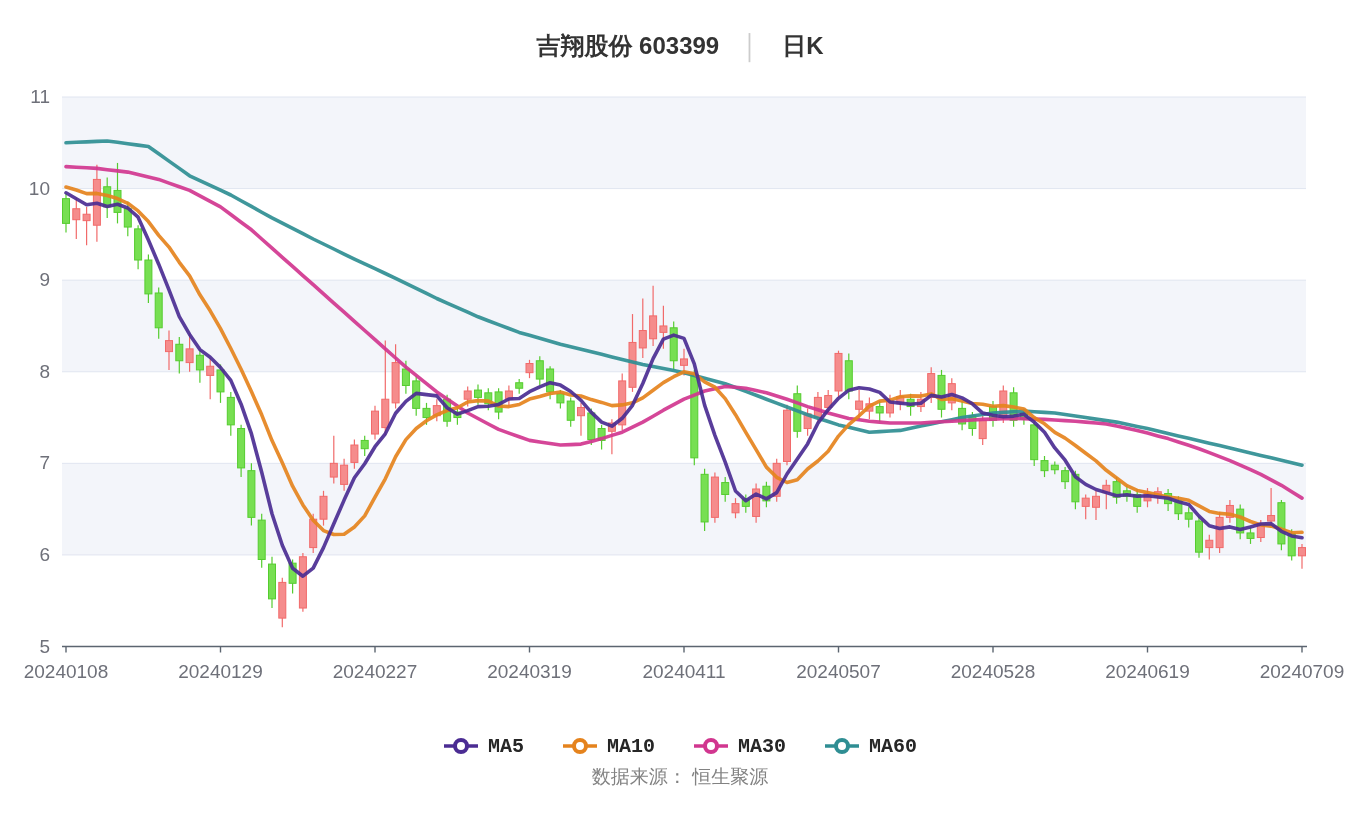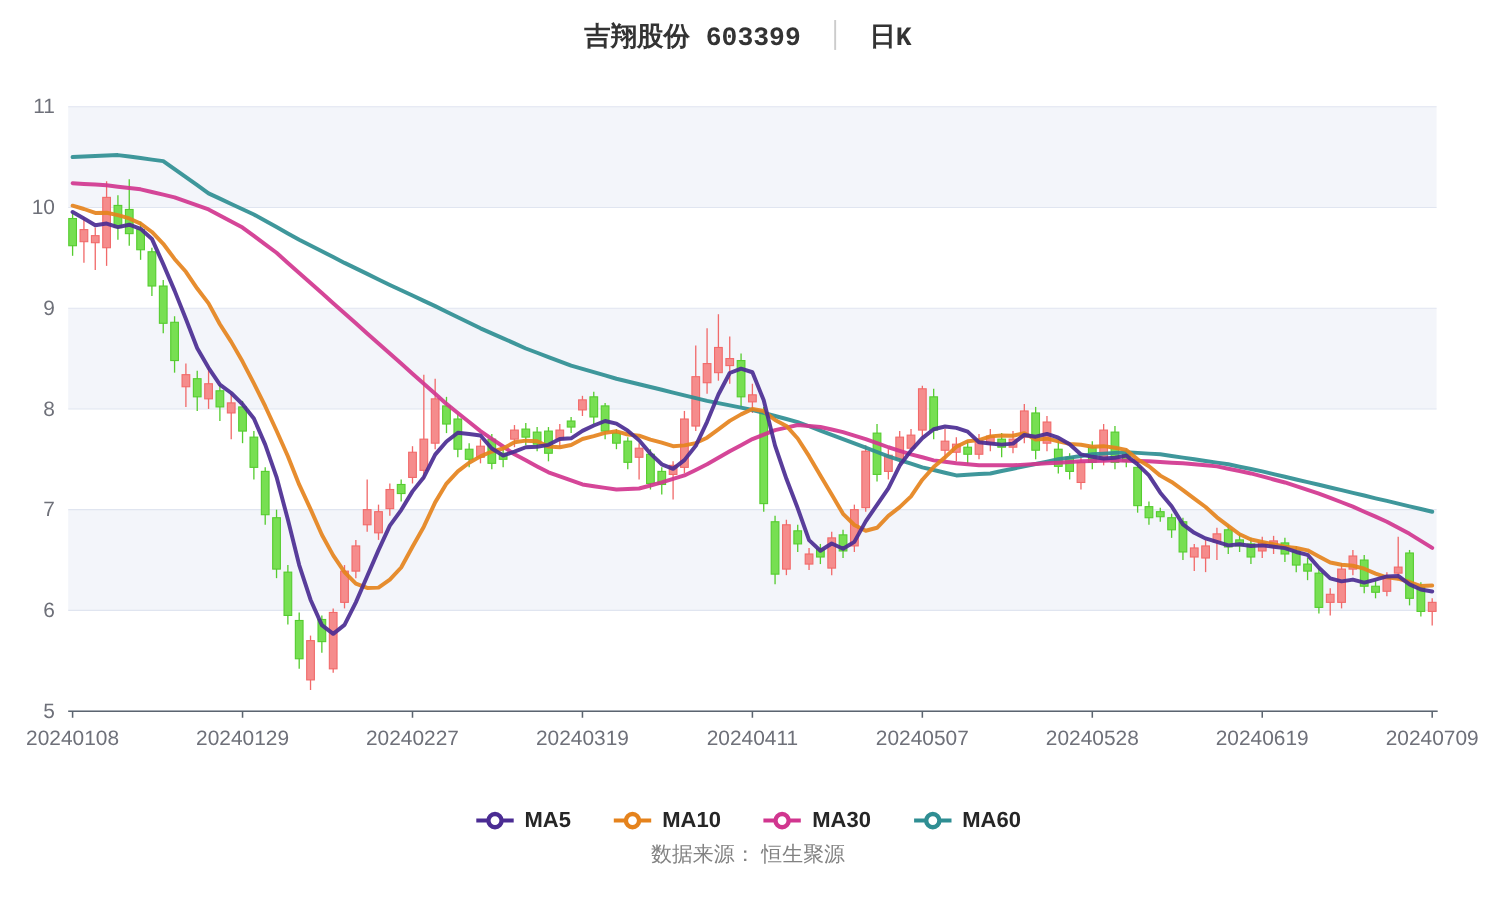--- a/index.html
+++ b/index.html
@@ -1,24 +1,24 @@
 <!DOCTYPE html>
 <html><head>
 <meta charset="utf-8">
 <style>
   html,body{margin:0;padding:0;background:#ffffff;}
   body{width:1360px;height:828px;position:relative;overflow:hidden;
        font-family:"Liberation Sans","DejaVu Sans",sans-serif;}
-  .title-row{position:absolute;top:16px;left:0;width:1360px;height:34px;
-             display:flex;justify-content:center;align-items:center;
-             font-size:24px;font-weight:700;color:#333;font-family:Liberation Mono, monospace;}
+  .title-row{position:absolute;top:28px;left:0;width:1360px;height:34px;
+             display:flex;justify-content:center;align-items:flex-end;
+             font-size:24px;font-weight:700;color:#333;}
   .title-sep{font-weight:400;margin:0 24px;transform:translateY(-1px);}
   .chart-svg{position:absolute;top:0;left:0;}
   .legend-row{position:absolute;top:729px;left:0;width:1360px;height:34px;
-              display:flex;justify-content:center;align-items:center;gap:38px;}
+              display:flex;justify-content:center;align-items:center;gap:38px;font-family:Liberation Mono, monospace;}
   .legend-item{display:flex;align-items:center;gap:9px;cursor:pointer;}
   .legend-label{font-size:20px;font-weight:700;color:#262626;}
   .source-row{position:absolute;top:764px;left:0;width:1360px;text-align:center;
               font-size:19px;color:#828282;}
 </style>
 </head>
 <body>
 
 <div class="title-row">
   <span>吉翔股份 603399</span>

